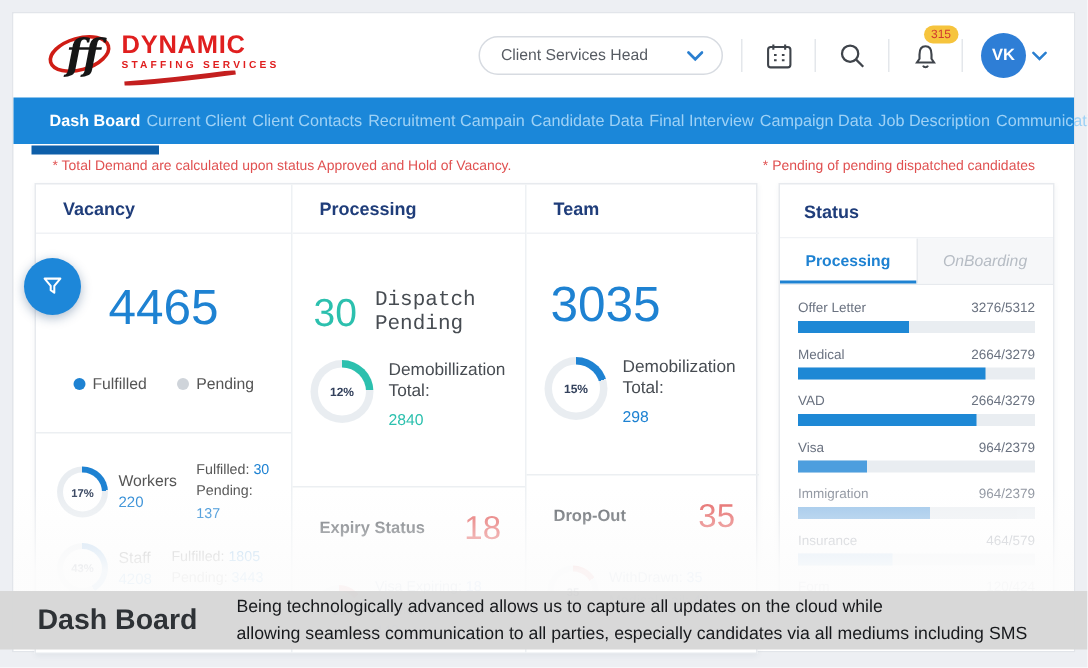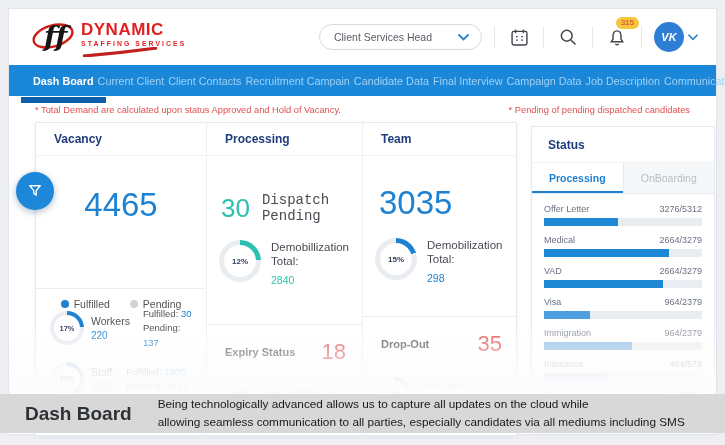--- a/index.html
+++ b/index.html
@@ -12,43 +12,43 @@
   .logo { display:flex; align-items:flex-start; gap:4px; }
   .logo-text { display:flex; flex-direction:column; padding-top:4px; }
   .logo-line1 { color:#e01f1f; font-size:17px; font-weight:800; letter-spacing:.5px; line-height:1; }
   .logo-line2 { color:#e01f1f; font-size:6.8px; font-weight:700; letter-spacing:2.1px; margin-top:2px; }
   .hdr-right { display:flex; align-items:center; gap:12px; }
   .role-pill { display:flex; align-items:center; gap:26px; border:1px solid #d7dbe1; border-radius:16px; padding:6px 12px 6px 14px; font-size:10.5px; color:#575c63; cursor:pointer; background:#fff; }
   .vsep { width:1px; height:22px; background:#e4e7eb; }
   .icon-btn { width:24px; height:24px; display:flex; align-items:center; justify-content:center; cursor:pointer; position:relative; }
   .badge { position:absolute; top:-8px; right:-10px; background:#f6c43d; color:#d23b2f; font-size:8px; font-weight:400; border-radius:8px; padding:2px 5px; line-height:1; }
   .avatar-wrap { display:flex; align-items:center; gap:4px; cursor:pointer; }
-  .avatar { width:30px; height:30px; border-radius:50%; background:#2e7ed6; color:#fff; font-size:11px; font-weight:700; display:flex; align-items:center; justify-content:center;font-style:italic; }
+  .avatar { width:30px; height:30px; border-radius:50%; background:#2e7ed6; color:#fff; font-size:11px; font-weight:700; display:flex; align-items:center; justify-content:center; }
 
   
   .nav { height:31px; background:#1b87d9; display:flex; align-items:center; justify-content:space-between; padding:0 22px; position:relative; }
   .nav-item { font-size:10.8px; color:#9ed1f5; white-space:nowrap; cursor:pointer; position:relative; padding:8px 2px; }
   .nav-item.active { color:#fff; font-weight:700; }
   .nav-item.active::after { content:""; position:absolute; left:-10px; right:-10px; top:30px; height:6px; background:#0e5fa9; }
 
   
   .notes { display:flex; justify-content:space-between; padding:9px 26px 7px 26px; font-size:9.3px; color:#e05050; }
 
   
-  .content { position:relative; display:flex; gap:14px; padding-left:26px; align-items:center; }
+  .content { position:relative; display:flex; gap:14px; padding-left:14px; align-items:flex-start; }
   .panel { width:482px; background:#fff; border:1px solid #e7eaee; box-shadow:0 1px 4px rgba(40,60,90,.06); display:grid; grid-template-columns:170px 156px 156px; }
   .col { min-height:300px; }
   .col + .col { border-left:1px solid #eef1f4; }
   .col-head { height:33px; display:flex; align-items:center; padding:0 18px; font-size:12px; font-weight:700; color:#1f3d7a; border-bottom:1px solid #f0f2f5; }
   .col-body { height:132px; }
   .col-bottom { border-top:1px solid #eceff2; padding:12px 12px 0 12px; }
 
   .vac-num { text-align:center; font-size:33px; color:#1e82d2; padding-top:30px; }
   .vac-legend { display:flex; justify-content:center; gap:20px; margin-top:26px; font-size:10.5px; color:#555; }
-  .leg { display:flex; align-items:center; gap:5px;margin-top:48px; }
+  .leg { display:flex; align-items:center; gap:5px; }
   .dot { width:8px; height:8px; border-radius:50%; }
 
   .proc-top { display:flex; align-items:center; gap:12px; margin:36px 0 0 14px; }
   .proc-num { font-size:26px; color:#2cc0ae; }
   .proc-lbl { font-size:14px; color:#474c52;font-family:Liberation Mono, monospace; }
   .donut-row { display:flex; align-items:flex-start; gap:10px; margin:16px 0 0 12px; }
   .donut { width:42px; height:42px; border-radius:50%; position:relative; flex:none; }
   .donut::after { content:""; position:absolute; inset:5px; background:#fff; border-radius:50%; }
   .donut .ctr { position:absolute; inset:0; display:flex; align-items:center; justify-content:center; font-size:8px; font-weight:700; color:#33415c; z-index:1; }
   .donut-txt { font-size:11.5px; color:#474c52; line-height:1.25; max-width:92px; }
@@ -73,21 +73,21 @@
   .sub-num { font-size:22px; }
   .detail-lines { font-size:9.5px; color:#7d93b2; line-height:1.55; }
   .detail-lines .v { color:#5b8fd4; }
 
   
   .status-card { width:184px; background:#fff; border:1px solid #e7eaee; box-shadow:0 1px 4px rgba(40,60,90,.06); height:306px; overflow:hidden; }
   .status-head { height:36px; display:flex; align-items:center; padding:0 16px; font-size:12px; font-weight:700; color:#1f3d7a; border-bottom:1px solid #f0f2f5; }
   .tabs { display:flex; border-bottom:1px solid #e7eaee; }
   .tab { flex:1; height:30px; display:flex; align-items:center; justify-content:center; font-size:10.5px; cursor:pointer; }
   .tab.active { color:#1e82d2; font-weight:700; background:#fff; border-right:1px solid #e7eaee; box-shadow:inset 0 -2px 0 #1e82d2; }
-  .tab.inactive { color:#b6bcc4; background:#f6f7f9; }
+  .tab.inactive { color:#b6bcc4; background:#f6f7f9;font-style:italic; }
   .status-rows { padding:10px 12px 0 12px; }
   .srow { margin-bottom:9px; }
   .srow-top { display:flex; justify-content:space-between; font-size:9px; color:#6a7280; margin-bottom:4px;gap:40px; }
   .sbar { height:8px; background:#e9edf1; }
   .sfill { height:100%; }
 
   
   .fab { position:absolute; left:16px; top:172px; width:38px; height:38px; border-radius:50%; background:#1d87d9; display:flex; align-items:center; justify-content:center; box-shadow:0 2px 7px rgba(20,60,110,.35); cursor:pointer; z-index:3; }
   .fade { position:absolute; left:9px; right:9px; top:326px; height:68px; background:linear-gradient(180deg, rgba(255,255,255,0), rgba(252,252,252,.9) 80%); z-index:4; pointer-events:none; }
   .caption { position:absolute; left:0; right:0; top:394px; height:39px; background:rgba(215,215,215,.97); z-index:5; display:flex; align-items:center; padding-left:25px; gap:26px; }

